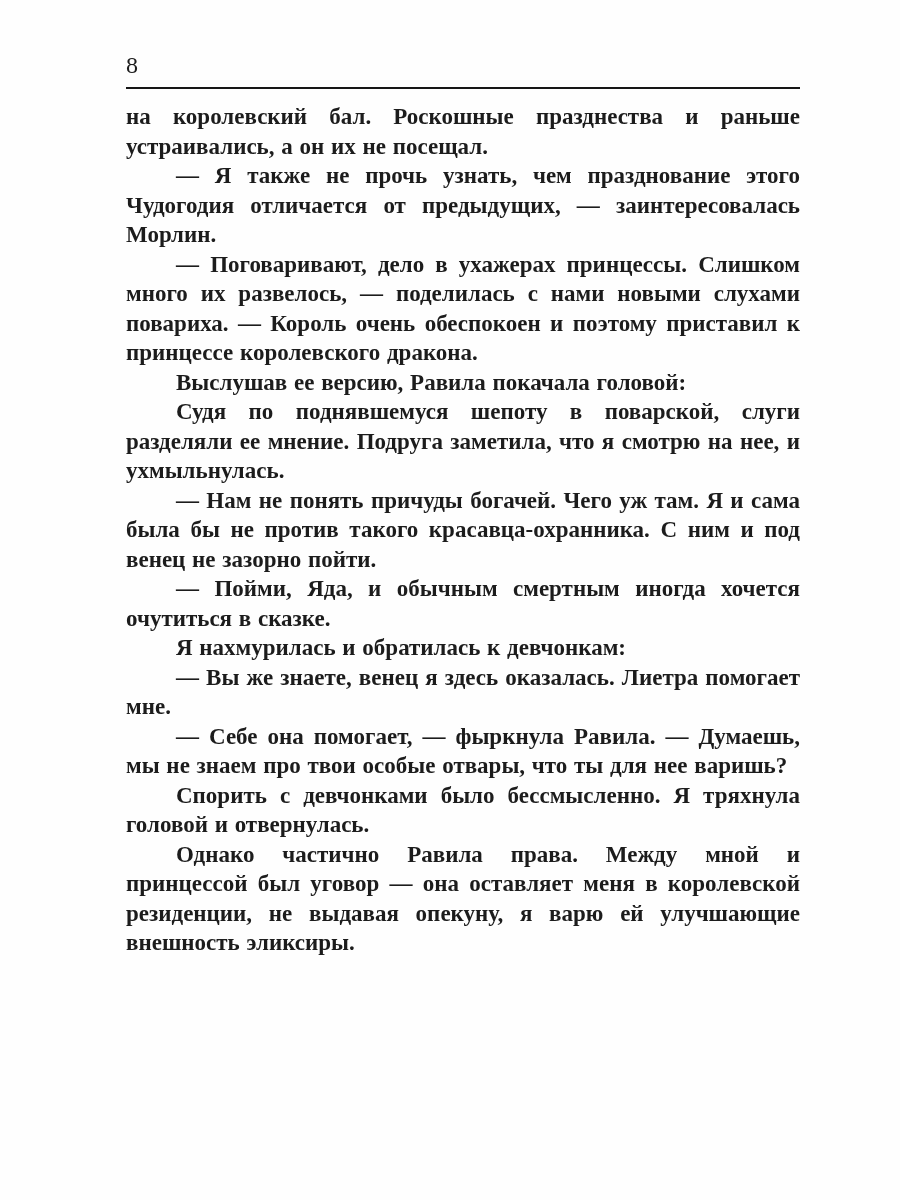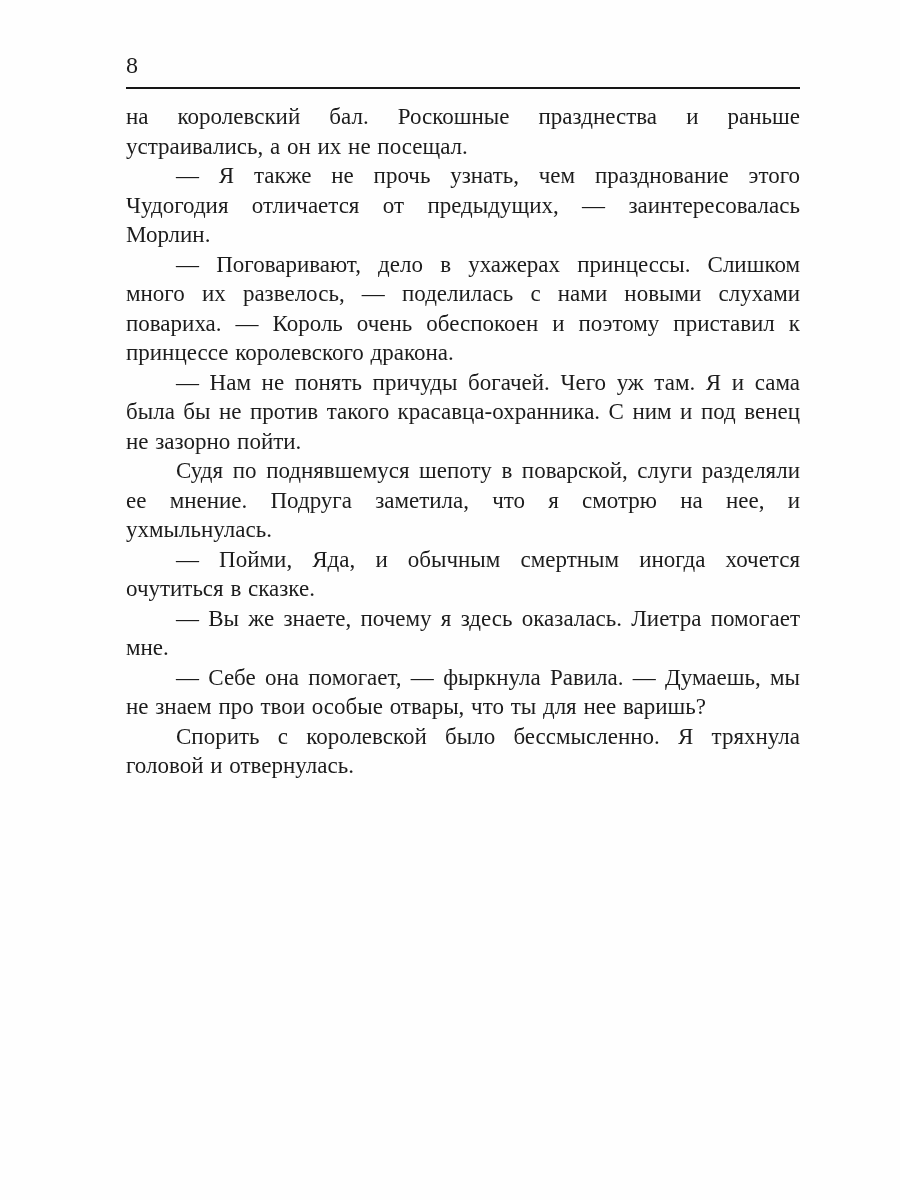--- a/index.html
+++ b/index.html
@@ -38,39 +38,43 @@
     margin: 13px 100px 0 126px;
     font-size: 23px;
     line-height: 29.5px;
     text-align: justify;
   }
   .body-text p {
     margin: 0;
     padding: 0;
     text-indent: 50px;
     word-spacing: 1px;
+    font-weight: bold;
   }
   .body-text p.continuation {
     text-indent: 0;
   }
 </style>
 </head>
 <body>
 
 <div class="page">
 
   <header class="running-header">
     <span class="page-number">8</span>
   </header>
 
   <main class="body-text">
     <p class="continuation">на королевский бал. Роскошные празднества и раньше устраивались, а он их не посещал.</p>
     <p>— Я также не прочь узнать, чем празднование этого Чудогодия отличается от предыдущих, — заинтересовалась Морлин.</p>
     <p>— Поговаривают, дело в ухажерах принцессы. Слишком много их развелось, — поделилась с нами новыми слухами повариха. — Король очень обеспокоен и поэтому приставил к принцессе королевского дракона.</p>
+    <p>Выслушав ее версию, Равила покачала головой:</p>
+    <p>Судя по поднявшемуся шепоту в поварской, слуги разделяли ее мнение. Подруга заметила, что я смотрю на нее, и ухмыльнулась.</p>
     <p>— Нам не понять причуды богачей. Чего уж там. Я и сама была бы не против такого красавца-охранника. С ним и под венец не зазорно пойти.</p>
-    <p>Судя по поднявшемуся шепоту в поварской, слуги разделяли ее мнение. Подруга заметила, что я смотрю на нее, и ухмыльнулась.</p>
     <p>— Пойми, Яда, и обычным смертным иногда хочется очутиться в сказке.</p>
-    <p>— Вы же знаете, почему я здесь оказалась. Лиетра помогает мне.</p>
+    <p>Я нахмурилась и обратилась к девчонкам:</p>
+    <p>— Вы же знаете, венец я здесь оказалась. Лиетра помогает мне.</p>
     <p>— Себе она помогает, — фыркнула Равила. — Думаешь, мы не знаем про твои особые отвары, что ты для нее варишь?</p>
-    <p>Спорить с королевской было бессмысленно. Я тряхнула головой и отвернулась.</p>
+    <p>Спорить с девчонками было бессмысленно. Я тряхнула головой и отвернулась.</p>
+    <p>Однако частично Равила права. Между мной и принцессой был уговор — она оставляет меня в королевской резиденции, не выдавая опекуну, я варю ей улучшающие внешность эликсиры.</p>
   </main>
 
 </div>
 
 </body></html>

